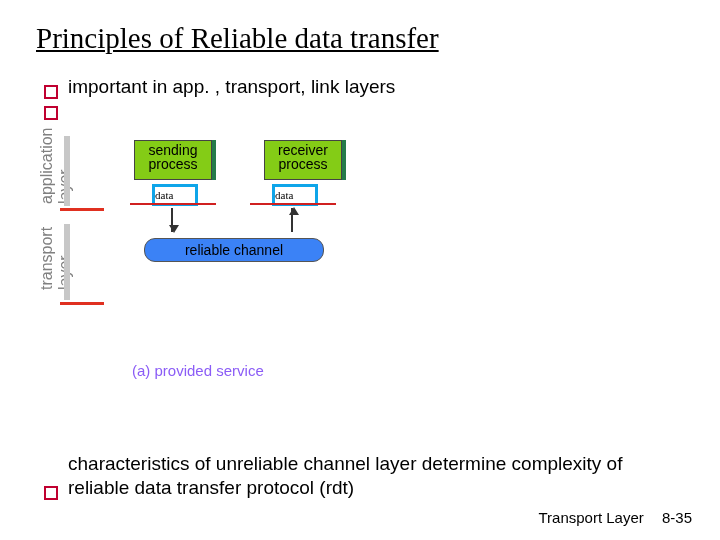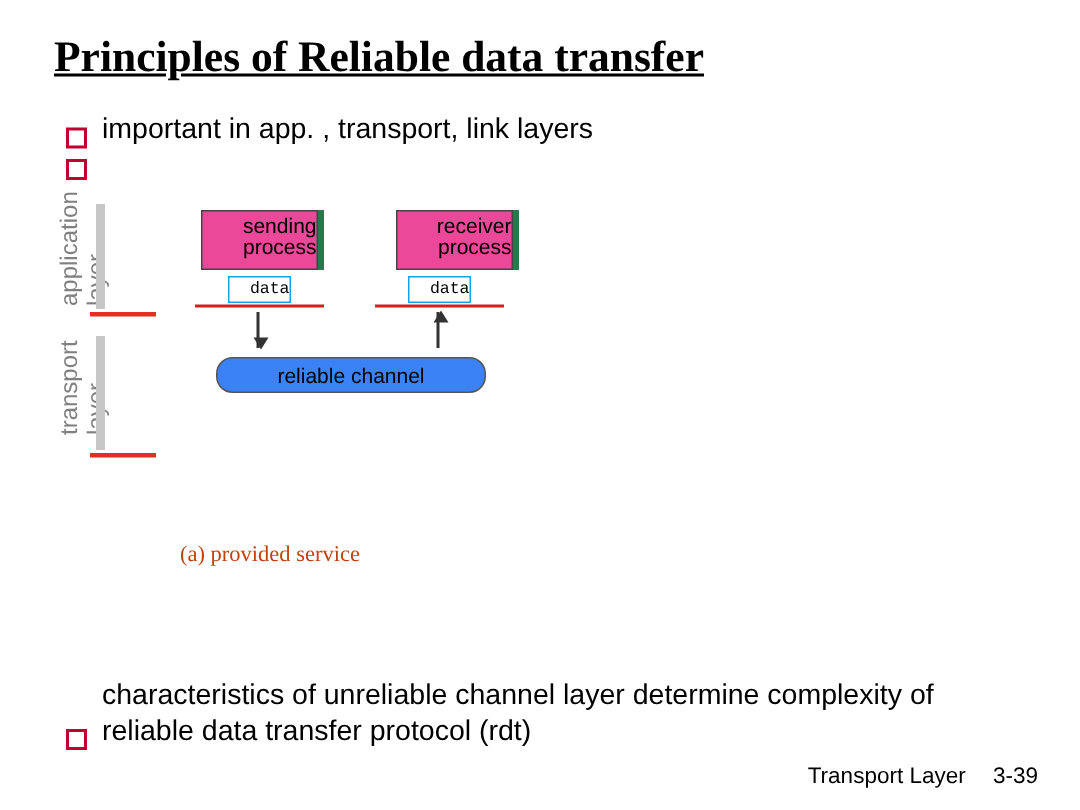--- a/index.html
+++ b/index.html
@@ -1,52 +1,52 @@
 <!DOCTYPE html>
 <html><head>
 <meta charset="utf-8">
 <style>
   html,body{margin:0;padding:0}
   body{width:720px;height:540px;background:#fff;font-family:"Trebuchet MS","Segoe UI",Arial,sans-serif;color:#000;position:relative}
   .slide{padding:22px 34px 0 34px}
-  .title{font-size:29px;font-weight:700;text-decoration:underline;font-family:"Times New Roman",serif;color:#000;margin:0 0 20px 2px}
+  .title{font-size:29px;font-weight:400;text-decoration:underline;font-family:"Times New Roman",serif;color:#000;margin:0 0 20px 2px}
   .bullets{margin:0 0 8px 10px}
   .bl{display:flex;align-items:flex-end;margin:2px 0}
   .sq{width:10px;height:10px;border:2px solid #c00030;margin:5px 10px 0 0;flex:0 0 auto}
   .bt{font-size:19px;line-height:1.25}
 
   
   .dg{position:relative;width:380px;height:260px;margin-left:6px;margin-top:4px}
   .vlab{position:absolute;left:-2px;writing-mode:vertical-rl;transform:rotate(180deg);font-family:Arial,sans-serif;color:#808080;font-size:16px}
   .vlab.app{top:14px;height:62px}
   .vlab.tr{top:100px;height:62px}
   .graybar{position:absolute;left:24px;width:6px;background:#c7c7c7}
   .graybar.app{top:8px;height:70px}
   .graybar.tr{top:96px;height:76px}
   .redtick{position:absolute;left:20px;width:44px;height:0;border-top:3px solid #e03020}
   .redtick.t1{top:80px}
   .redtick.t2{top:174px}
-  .proc{position:absolute;width:76px;height:36px;background:#ec4899;border:1px solid #444;box-shadow:4px 0 0 #247a4a;text-align:right;font-family:Arial,sans-serif;font-size:14px;line-height:1.05;padding-top:2px}
+  .proc{position:absolute;width:76px;height:36px;background:#84cc16;border:1px solid #444;box-shadow:4px 0 0 #247a4a;text-align:center;font-family:Arial,sans-serif;font-size:14px;line-height:1.05;padding-top:2px}
   .proc.send{left:94px;top:12px}
   .proc.recv{left:224px;top:12px}
-  .databox{position:absolute;width:40px;height:16px;border:1px solid #0ea5e9;background:#fff;font-family:Liberation Mono, monospace;font-size:11px;text-align:right;line-height:16px}
+  .databox{position:absolute;width:40px;height:16px;border:3px solid #0ea5e9;background:#fff;font-family:Liberation Serif, serif;font-size:11px;text-align:left;line-height:16px}
   .dsend{left:112px;top:56px}
   .drecv{left:232px;top:56px}
   .dunderline{position:absolute;height:0;border-top:2px solid #d02020}
   .du1{left:90px;top:75px;width:86px}
   .du2{left:210px;top:75px;width:86px}
   .chanwrap{position:absolute;left:104px;top:110px}
   .chan{width:178px;height:22px;border:1px solid #555;border-radius:11px;background:#3b82f6;font-family:Arial,sans-serif;font-size:14px;text-align:center;line-height:22px}
   .arr{position:absolute;width:0;height:24px;border-left:2px solid #333}
   .arr::after{content:"";position:absolute;left:-4px;width:0;height:0;border-left:5px solid transparent;border-right:5px solid transparent}
   .arr.down::after{bottom:-1px;border-top:8px solid #333}
   .arr.up::after{top:-1px;border-bottom:8px solid #333}
   .arr.a1{left:131px;top:80px}
   .arr.a2{left:251px;top:80px}
-  .cap{position:absolute;left:80px;top:234px;font-family:Liberation Serif, serif;color:#c2410c;font-size:15px}
+  .cap{position:absolute;left:92px;top:234px;font-family:Liberation Sans, sans-serif;color:#8b5cf6;font-size:15px}
 
   .bottom-bl{position:absolute;left:44px;top:450px;right:40px}
   .bottom-bl .bt{font-size:19px}
 
   .footer{position:absolute;right:28px;bottom:14px;font-size:15px}
   .footer .chap{margin-right:14px}
 </style>
 </head>
 <body>
 
@@ -92,14 +92,14 @@
 
 <div class="bottom-bl">
   <div class="bl">
     <span class="sq"></span>
     <span class="bt">characteristics of unreliable channel layer determine complexity of reliable data transfer protocol (rdt)</span>
   </div>
 </div>
 
 <div class="footer">
   <span class="chap">Transport Layer</span>
-  <span>3-39</span>
+  <span>8-35</span>
 </div>
 
 </body></html>

